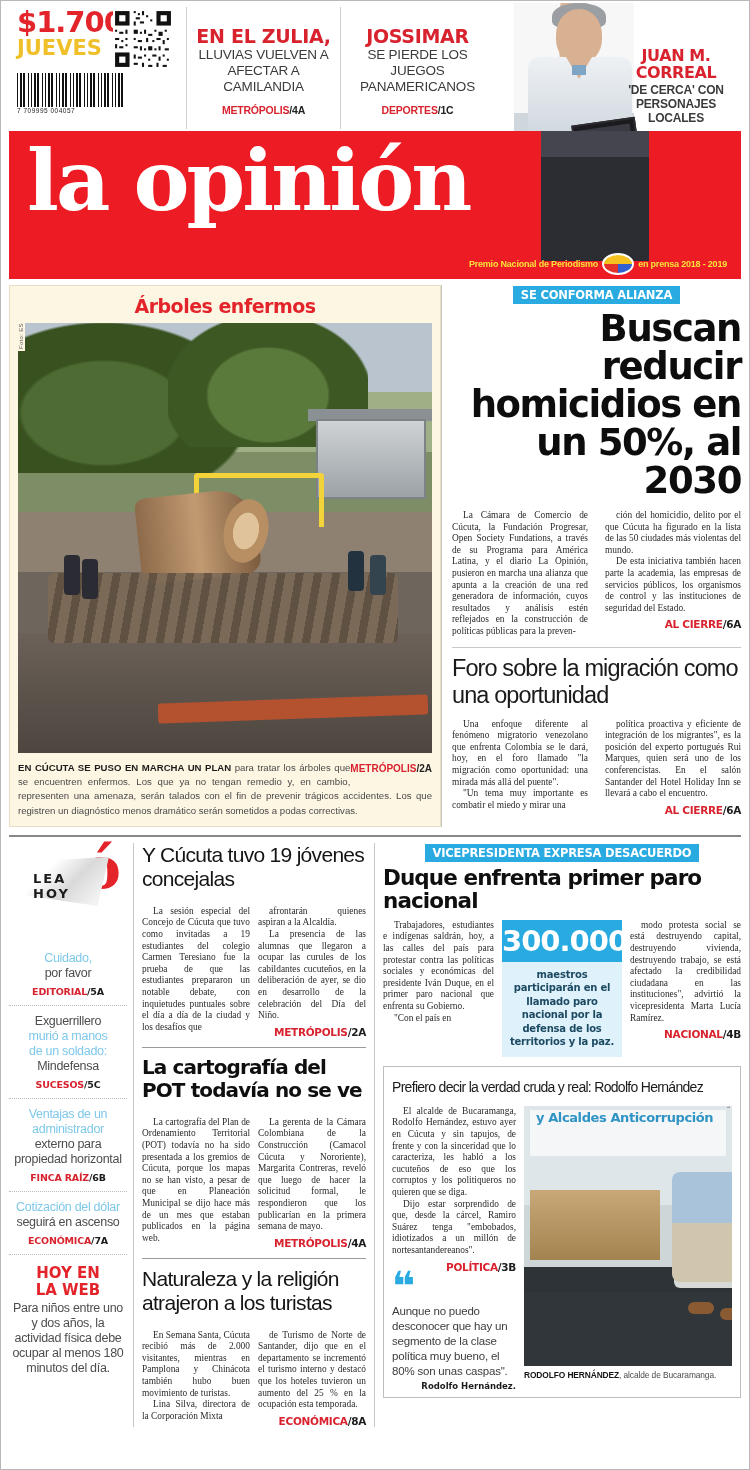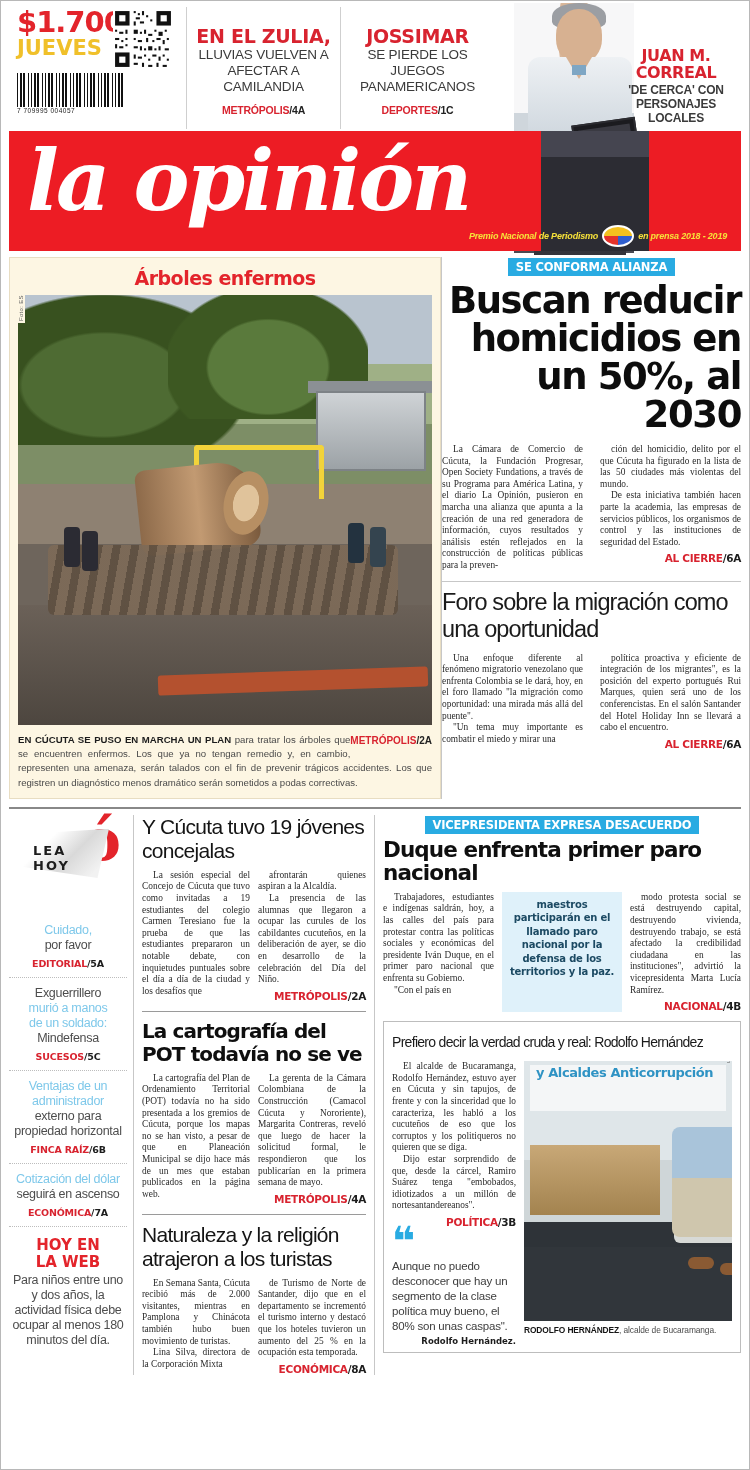--- a/index.html
+++ b/index.html
@@ -69,40 +69,40 @@
           letter-spacing:1px;}
   .person-text { position:absolute; right:4px; top:40px; width:118px; text-align:center; }
   .person-name { font-family:"DejaVu Sans",sans-serif; font-weight:bold; font-size:16px;
                  color:#d8232f; line-height:17px; letter-spacing:-0.4px;}
   .person-sub { font-size:12px; color:#3b3b3b; line-height:14px; margin-top:2px;
                 letter-spacing:-0.2px;font-weight:bold;}
   .person-tag { margin-top:5px; font-size:10px; font-weight:bold; color:#d8232f;}
   .person-tag span { color:#222; }
 
   
-  .masthead { position:relative; height:120px; background:#ed1c24; margin:2px 8px 0 8px;
-              overflow:hidden;font-style:italic; }
+  .masthead { position:relative; height:148px; background:#ed1c24; margin:2px 8px 0 8px;
+              overflow:hidden; }
   .logo { font-family:"DejaVu Serif", serif; font-weight:bold; font-size:84px; color:#fff;
           line-height:100px; padding-left:18px; letter-spacing:-3px; }
   .award { position:absolute; right:14px; bottom:4px; display:flex; align-items:center;
            gap:4px; }
   .award-t { font-size:9px; font-weight:bold; color:#f7e23a; letter-spacing:-0.2px;}
   .award-seal { width:32px; height:22px; border-radius:50%;
       background:conic-gradient(#f4c11f 0 25%, #2f5fd0 25% 50%, #e4322b 50% 75%, #f4c11f 75% 100%);
       border:2px solid #fff; }
   .masthead-photo { position:absolute; right:92px; top:-130px; width:108px; height:260px;
       background:linear-gradient(180deg,#454550 0 60%, #2c2c33 60% 100%); }
 
   .colophon { margin:0 8px; padding:4px 2px 4px 4px; font-size:8.5px; color:#2b2b2b;
               border-bottom:2px solid #888; letter-spacing:-0.1px; }
 
   
   .maingrid { display:flex; margin:6px 8px 0 8px; }
   .leftcol { width:432px; }
-  .rightcol { flex:1; padding-left:0; border-left:1px solid #c7c7c7;}
+  .rightcol { flex:1; padding-left:10px; border-left:1px solid #c7c7c7;}
 
   
   .leadbox { background:#fdf6e3; border:1px solid #e8ddc2; padding:6px 8px 8px 8px;}
   .lead-kicker { text-align:center; font-family:"DejaVu Sans",sans-serif; font-weight:bold;
                  font-size:19px; color:#e3242b; letter-spacing:-0.5px; padding:3px 0 6px 0;}
   .lead-photo { position:relative; height:430px; overflow:hidden;
      background:
        linear-gradient(180deg, #b9c4cf 0 16%, #9fb086 16% 30%, #7d8e66 30% 44%, #8e8172 44% 58%, #6e655c 58% 74%, #57504a 74% 100%);
   }
   .ph-credit { position:absolute; left:-1px; top:28px; transform:rotate(-90deg);
@@ -189,21 +189,21 @@
   .lea-tag span { color:#1c1c1c; }
   .lea-sep { border-top:1px dotted #bdbdbd; }
   .hoyweb-t { text-align:center; font-family:"DejaVu Sans",sans-serif; font-weight:bold;
      font-size:15px; line-height:17px; color:#e3242b; padding-top:10px; }
 
   
   .head-md { font-family:"Liberation Sans", sans-serif; font-size:21px; line-height:24px;
      color:#141414; letter-spacing:-0.7px; }
   .head-md-b { font-family:"DejaVu Sans", sans-serif; font-weight:bold; font-size:20px;
      line-height:23px; color:#0f0f0f; letter-spacing:-0.9px; }
-  .mini2 { display:flex; gap:8px; margin-top:7px;justify-content:center; }
+  .mini2 { display:flex; gap:8px; margin-top:15px;justify-content:center; }
   .mini2 > div { flex:1; }
   .rule-mid { border-top:1px solid #9a9a9a; margin:9px 0 8px 0; }
 
   
   .duque-3 { display:flex; gap:8px; margin-top:8px; }
   .duque-3 > .c { flex:1; }
   .factbox { width:120px; background:#dff1fa; text-align:center; padding-bottom:8px;}
   .factnum { background:#29abe2; color:#fff; font-family:"DejaVu Sans",sans-serif;
      font-weight:bold; font-size:29px; line-height:42px; letter-spacing:-1px; }
   .facttxt { font-family:"DejaVu Sans",sans-serif; font-weight:bold; font-size:10px;
@@ -569,20 +569,21 @@
         <div class="rk-center">
           <span class="blue-kicker">VICEPRESIDENTA EXPRESA DESACUERDO</span>
         </div>
         <div class="head-md-b" style="font-size:21.5px;margin-top:4px;text-align:left">Duque enfrenta primer paro nacional</div>
         <div class="duque-3">
           <div class="c bodytext">
             <p>Trabajadores, estudiantes e indígenas saldrán, hoy, a las calles del país para protestar contra las políticas sociales y económicas del presidente Iván Duque, en el primer paro nacional que enfrenta su Gobierno.</p>
             <p>"Con el país en</p>
           </div>
           <div class="factbox">
+            <div class="factnum">300.000</div>
             <div class="facttxt">maestros participarán en el llamado paro nacional por la defensa de los territorios y la paz.</div>
           </div>
           <div class="c">
             <div class="bodytext">
               <p>modo protesta social se está destruyendo capital, destruyendo vivienda, destruyendo trabajo, se está afectado la credibilidad ciudadana en las instituciones", advirtió la vicepresidenta Marta Lucía Ramírez.</p>
             </div>
             <div class="sec-tag">
               <span style="color:#d8232f">NACIONAL</span><span>/4B</span>
             </div>
           </div>

